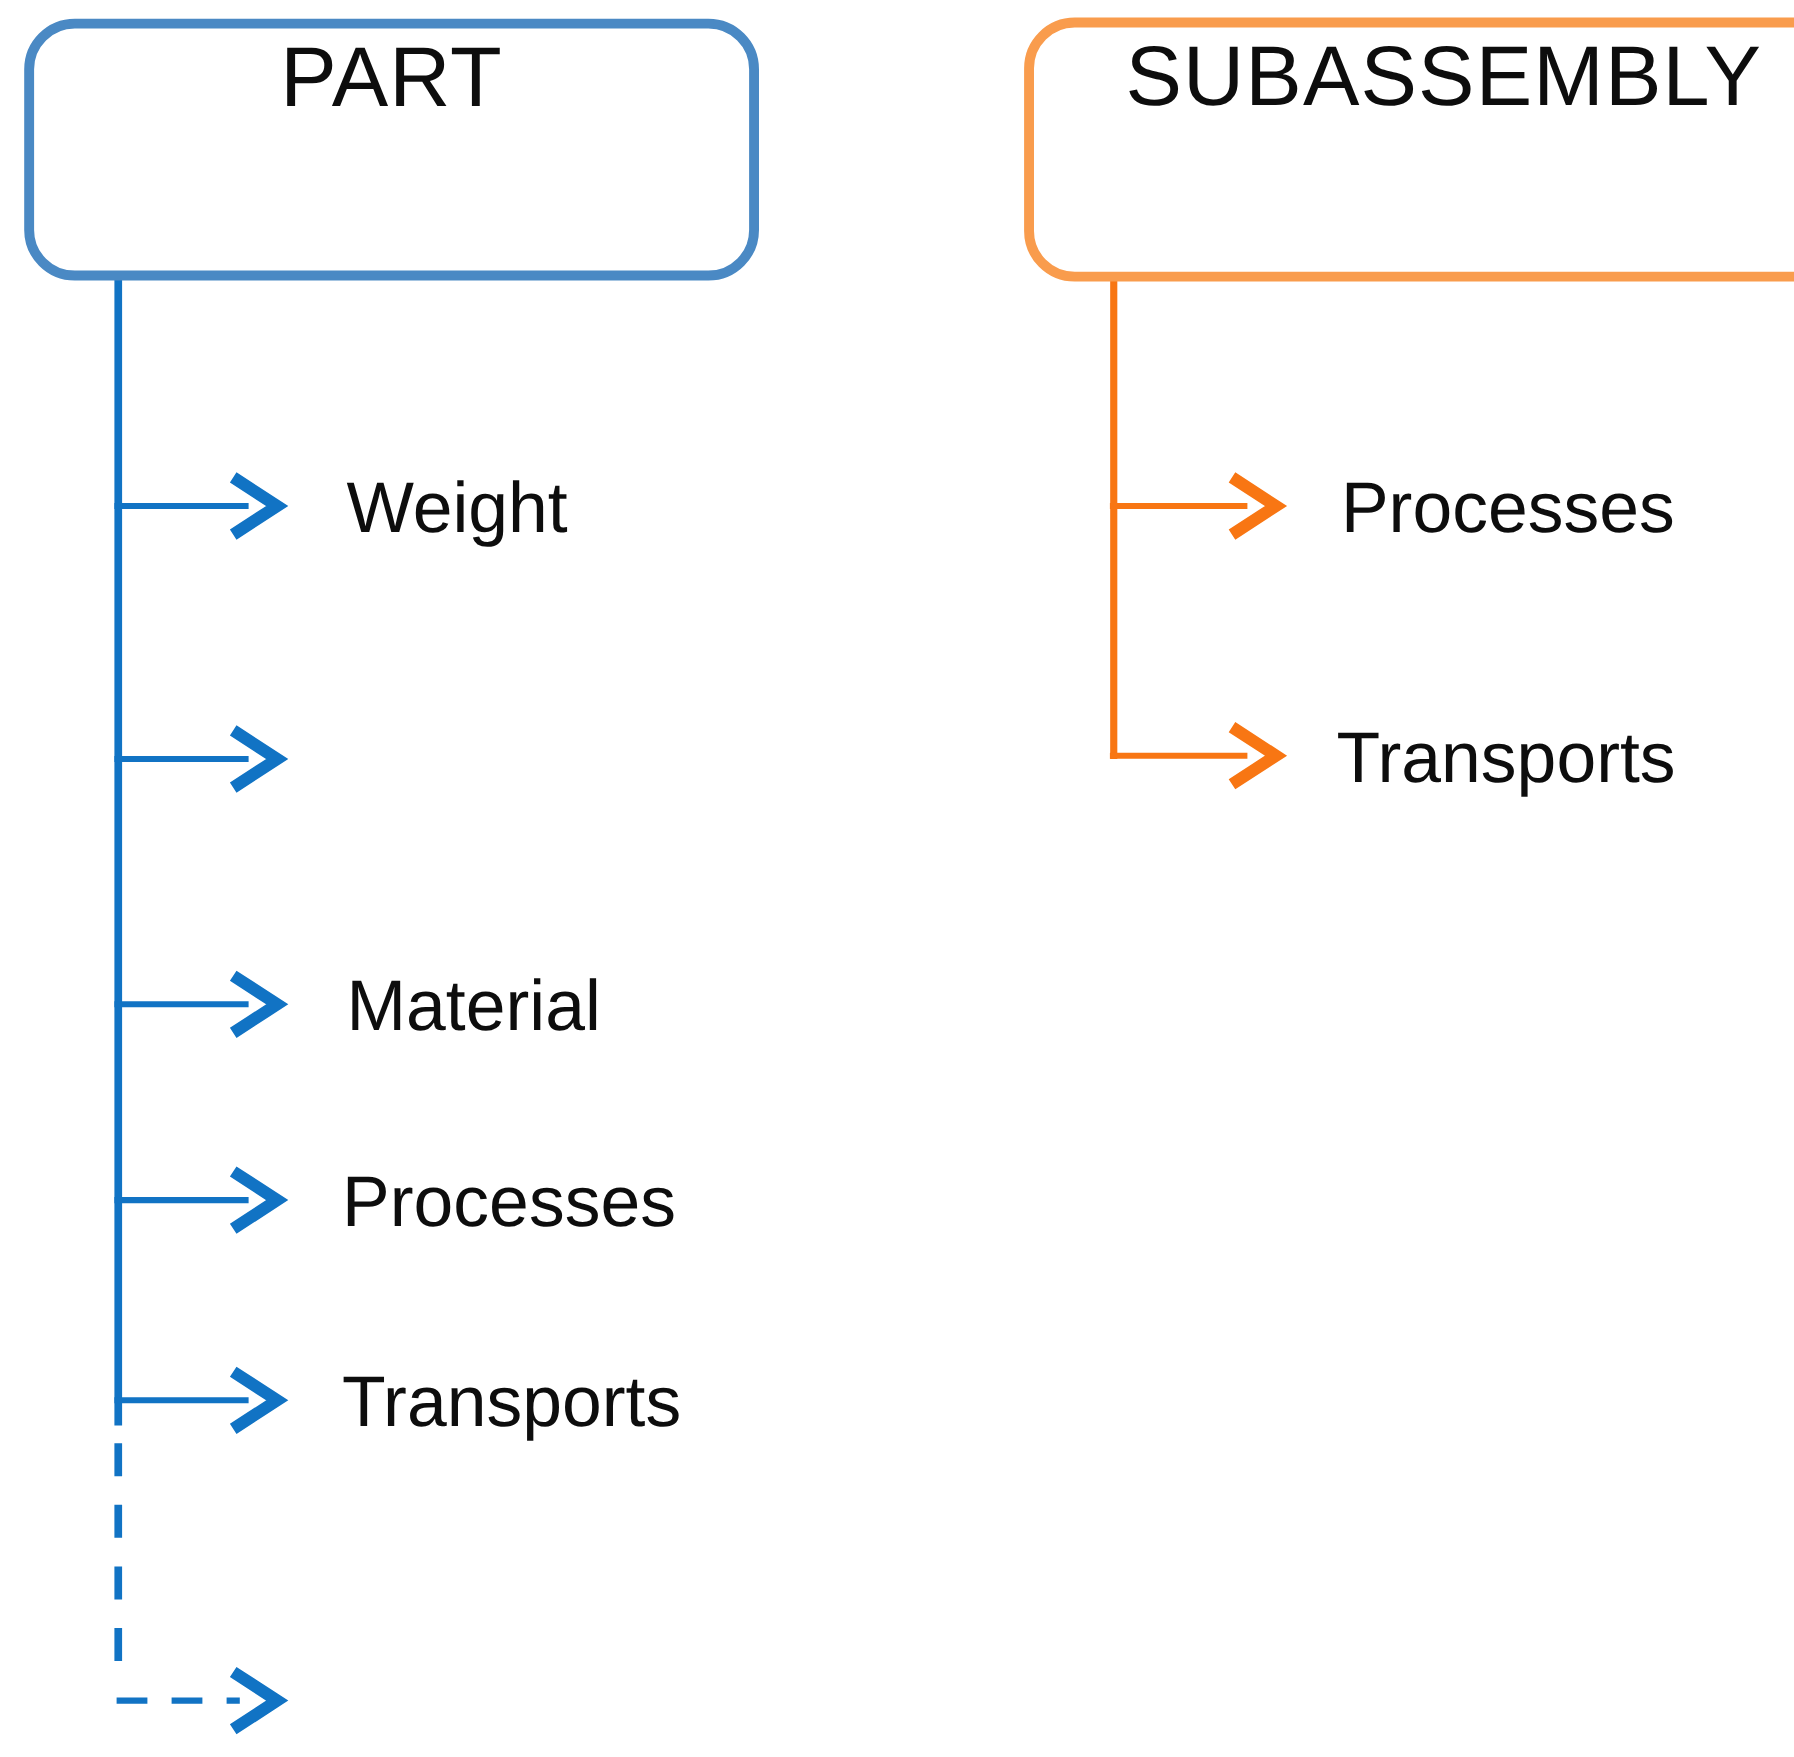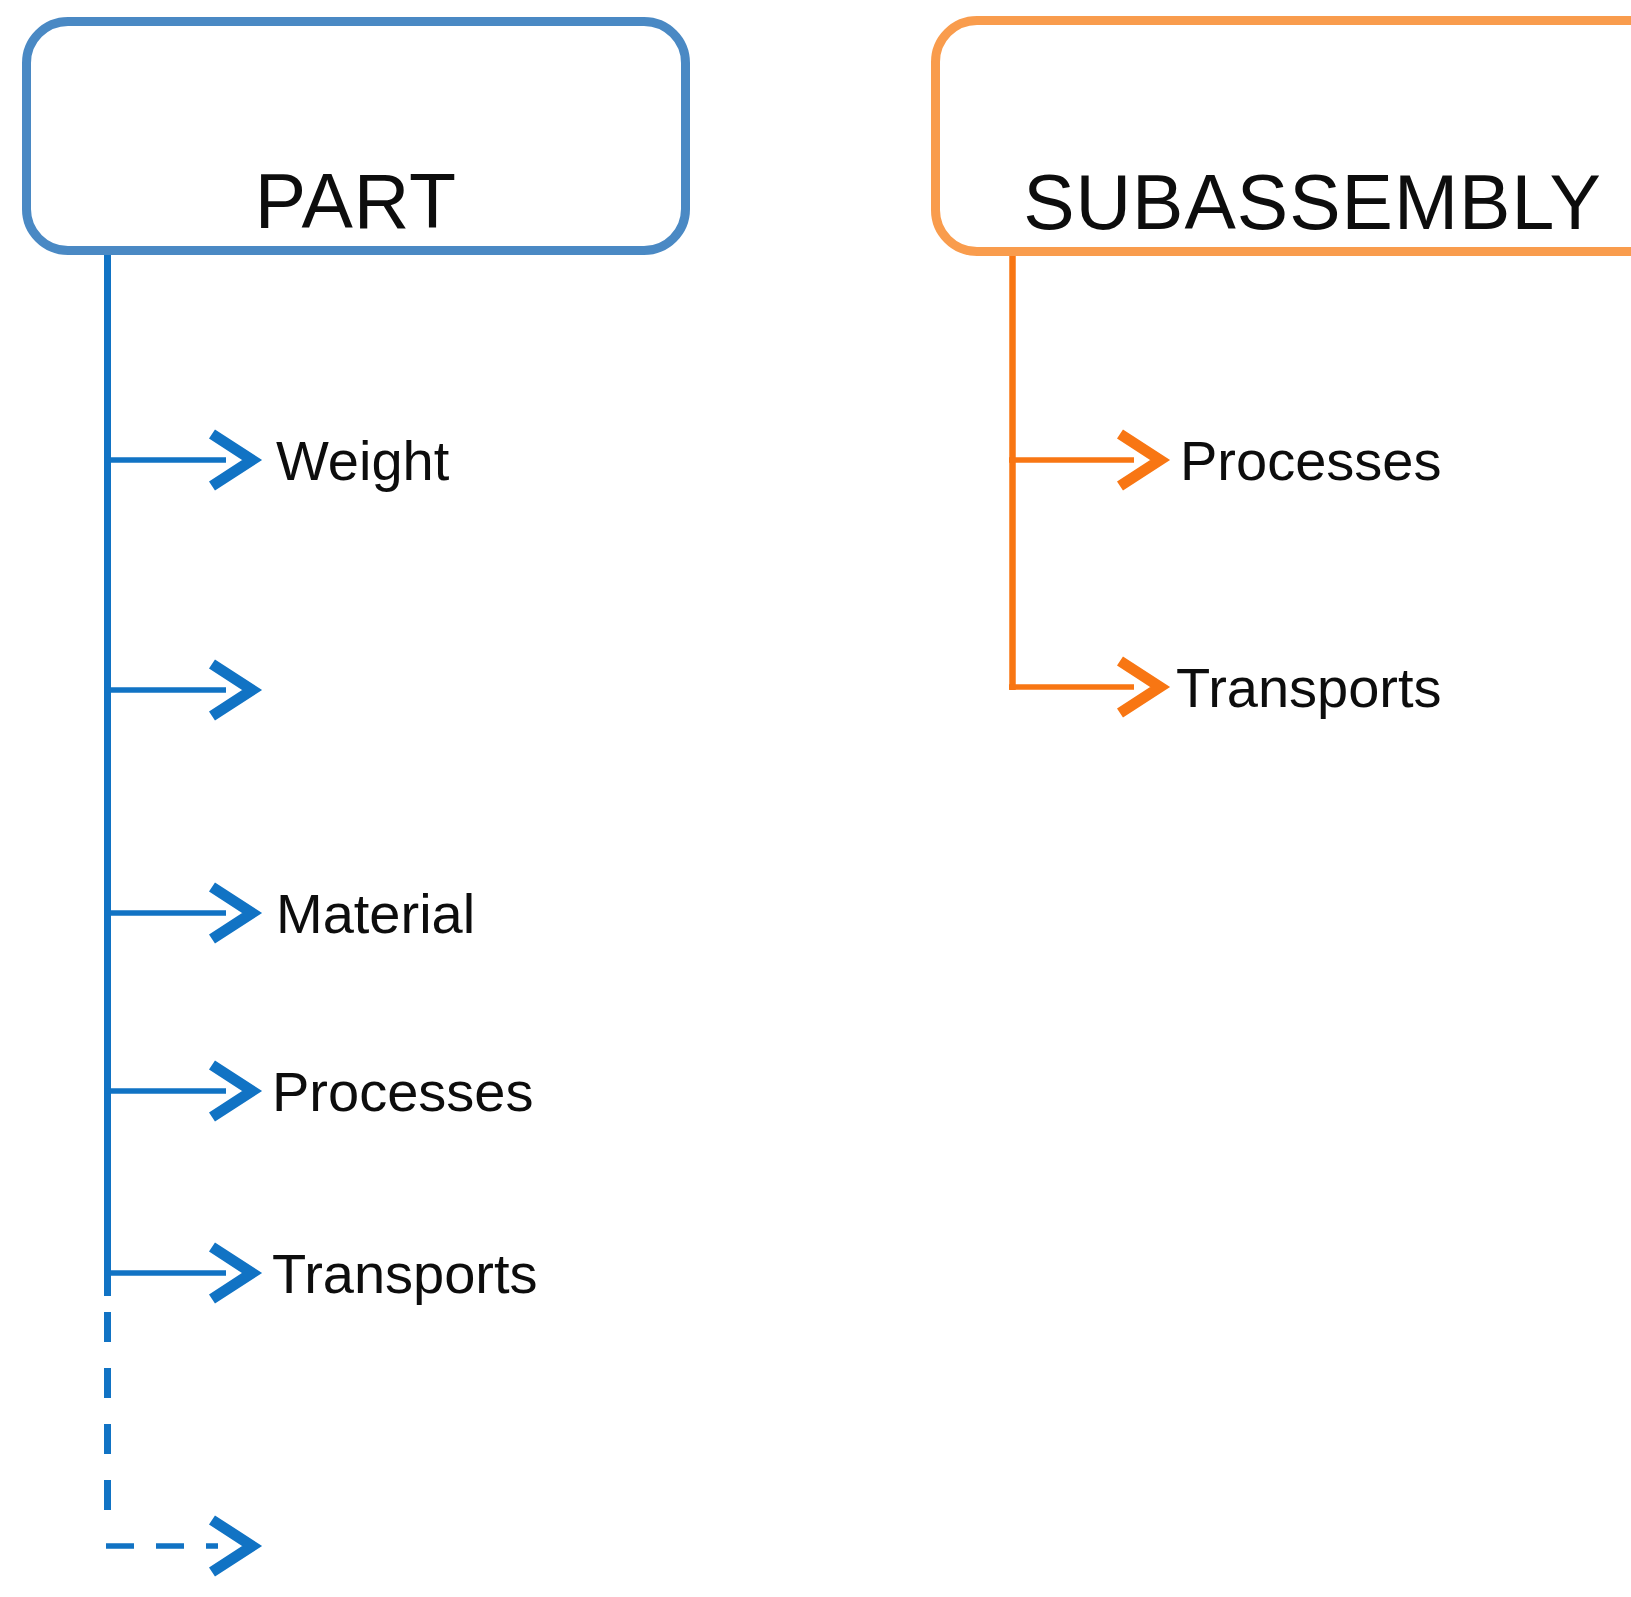--- a/index.html
+++ b/index.html
@@ -21,21 +21,21 @@
     left: 0;
     top: 0;
     pointer-events: none;
   }
   .box {
     position: absolute;
     box-sizing: border-box;
     border-radius: 46px;
     background: #ffffff;
     display: flex;
-    align-items: flex-end;
+    align-items: flex-start;
     justify-content: center;
   }
   .box.part {
     left: 22px;
     top: 17px;
     width: 668px;
     height: 238px;
     border: 9px solid var(--blue-box, #4a89c4);
   }
   .box.subassembly {
@@ -47,24 +47,25 @@
   }
   .box-title {
     font-size: 77px;
     letter-spacing: 1px;
     color: var(--text, #0d0d0d);
     white-space: nowrap;
   }
   .label {
     position: absolute;
     transform: translateY(-50%);
-    font-size: 56px;
+    font-size: 65px;
     line-height: 1;
     white-space: nowrap;
     color: var(--text, #0d0d0d);
+    margin-left: 39px;
   }
   
   .lbl-weight      { left: 276px; top: 461px; }
   .lbl-nparts      { left: 278px; top: 692px; }
   .lbl-material    { left: 276px; top: 914px; }
   .lbl-processes-l { left: 272px; top: 1092px; }
   .lbl-transports-l{ left: 272px; top: 1274px; }
   .lbl-endoflife   { left: 276px; top: 1547px; }
   
   .lbl-processes-r { left: 1180px; top: 461px; }

